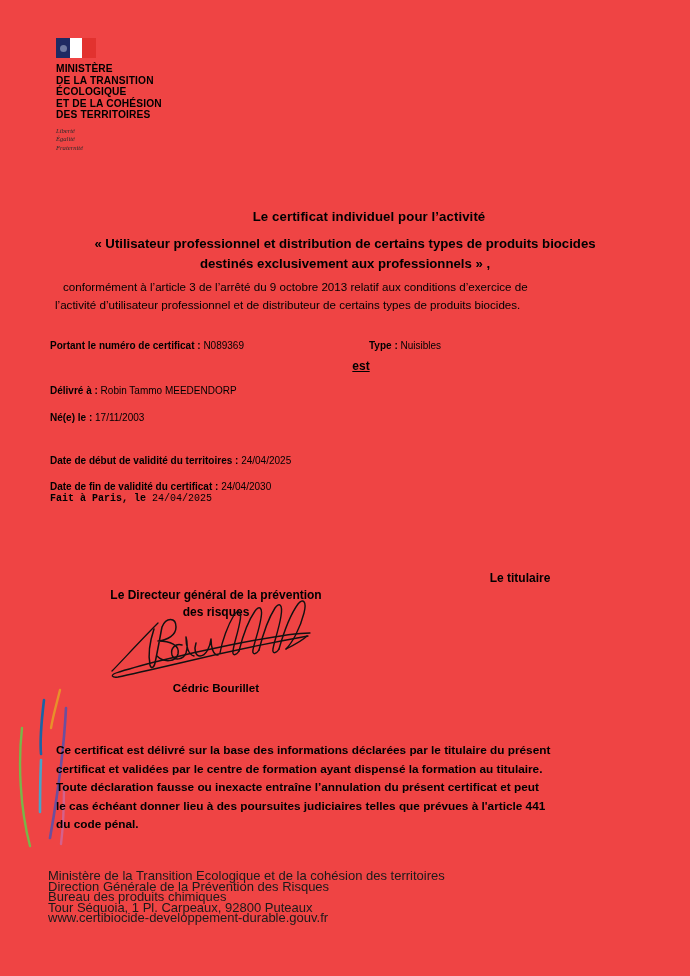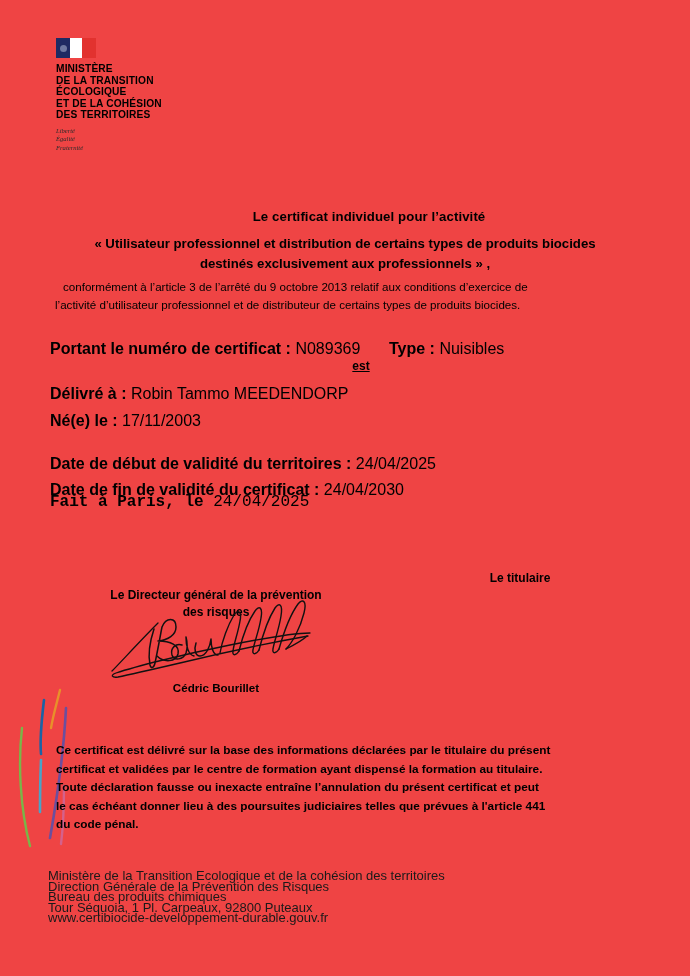--- a/index.html
+++ b/index.html
@@ -93,28 +93,28 @@
     text-align: left;
     font-size: 11.6px;
     line-height: 18px;
   }
   .intro-paragraph .l1 { display: block; padding-left: 8px; }
   .intro-paragraph .l2 { display: block; }
 
   
   .field {
     position: absolute;
-    font-size: 16px;
+    font-size: 10px;
     white-space: nowrap;
   }
   .field .lbl { font-weight: bold; }
   .field .val { font-weight: normal; }
 
   .f-num   { left: 50px; top: 340px; }
-  .f-type  { left: 369px; top: 340px; margin-left: 20px; }
+  .f-type  { left: 369px; top: 340px; }
   .f-est   { left: 16px; top: 359px; width: 690px; text-align: center; font-weight: bold;
              font-size: 12px; text-decoration: underline; }
   .f-est-inner { position: relative; left: 0px; }
   .f-deliv { left: 50px; top: 385px; }
   .f-birth { left: 50px; top: 412px; }
   .f-start { left: 50px; top: 455px; }
   .f-end   { left: 50px; top: 481px; }
   .f-place { left: 50px; top: 493px; font-family: Liberation Mono, monospace; }
 
   

